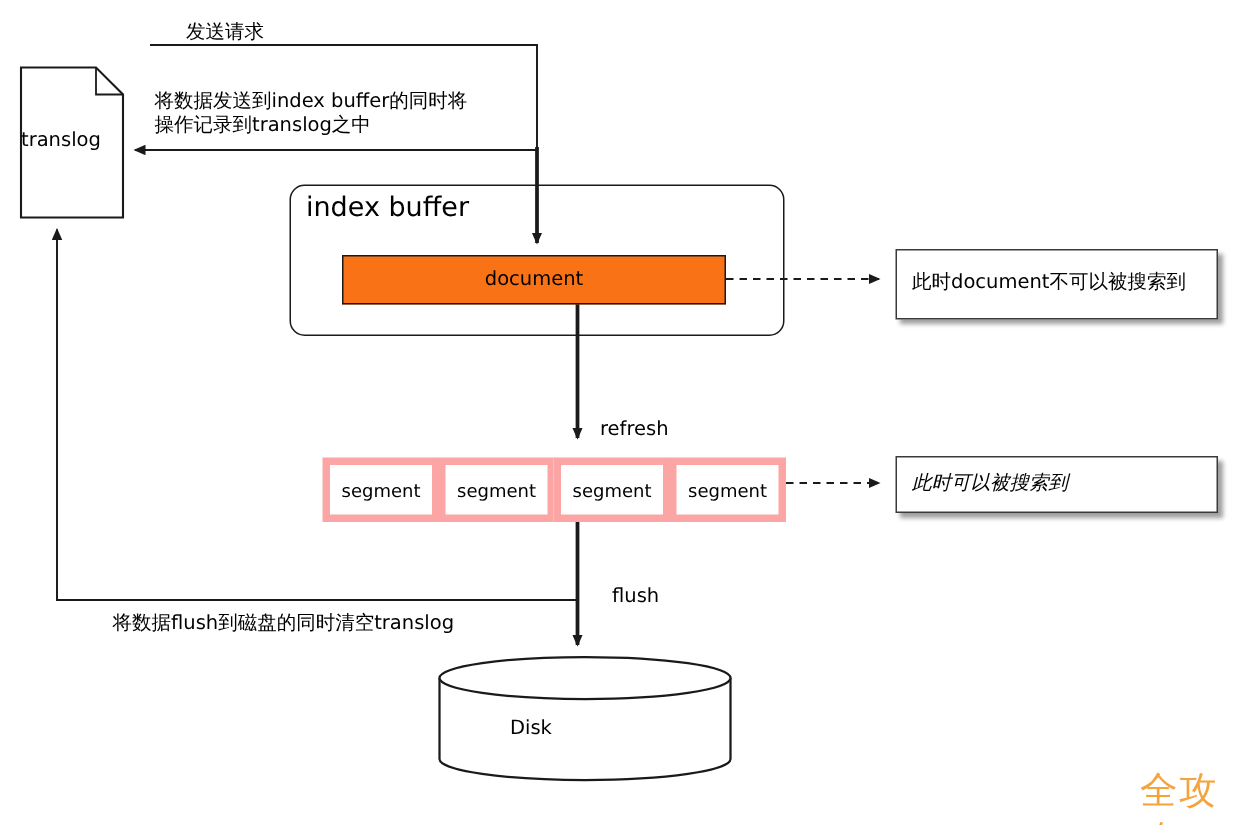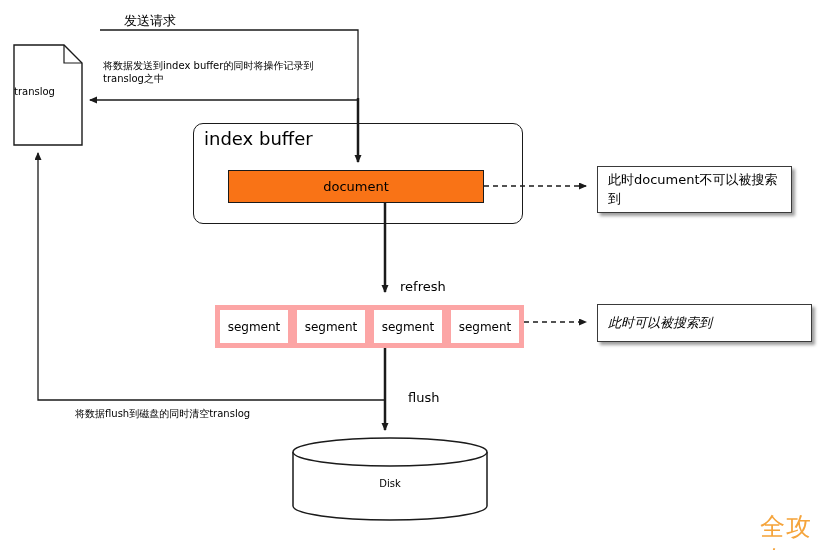--- a/index.html
+++ b/index.html
@@ -1,20 +1,20 @@
 <!DOCTYPE html>
 <html><head>
 <meta charset="utf-8">
 <style>
   html,body { margin:0; padding:0; background:#ffffff; }
   body { font-family:"DejaVu Sans","Liberation Sans",sans-serif; color:#000; }
   .canvas { position:relative; width:831px; height:550px; background:#fff; overflow:hidden; }
   .abs { position:absolute; }
   svg.layer { position:absolute; left:0; top:0; width:831px; height:550px; }
-  .lbl { font-size:10px; color:#000; line-height:1.25; }
+  .lbl { font-size:13px; color:#000; line-height:1.25; }
   .container-box {
     border:1px solid #1a1a1a; border-radius:10px; background:transparent;
   }
   .container-title { position:absolute; left:10px; top:4px; font-size:18px; }
   .doc-box {
     border:1.5px solid #1a1a1a; background:#f97316; text-align:center;
     display:flex; align-items:center; justify-content:center; font-size:13px;
   }
   .seg-row { display:flex; }
   .segment {
@@ -72,35 +72,35 @@
   <div class="abs edge-label" style="left:124px; top:12px;">发送请求</div>
 
   <div class="abs lbl" style="left:103px; top:60px; width:216px;">将数据发送到index buffer的同时将操作记录到translog之中</div>
 
   <div class="abs container-box" style="left:193px; top:123px; width:328px; height:99px;">
     <div class="container-title">index buffer</div>
   </div>
 
   <div class="abs doc-box" style="left:228px; top:170px; width:254px; height:31px;">document</div>
 
-  <div class="abs note-box" style="left:597px; top:166px; width:195px; height:47px;">此时document不可以被搜索到</div>
+  <div class="abs note-box" style="left:597px; top:166px; width:215px; height:47px;">此时document不可以被搜索到</div>
 
   <div class="abs edge-label" style="left:400px; top:239px;margin-top:40px;">refresh</div>
 
 
   <div class="abs seg-row" style="left:215px; top:305px;">
     <div class="segment">segment</div>
     <div class="segment">segment</div>
     <div class="segment">segment</div>
     <div class="segment">segment</div>
   </div>
 
   <div class="abs note-box" style="left:597px; top:304px; width:215px; height:38px;font-style:italic;">此时可以被搜索到</div>
 
   <div class="abs edge-label" style="left:408px; top:390px;">flush</div>
 
   <div class="abs lbl" style="left:75px; top:408px; width:235px;">将数据flush到磁盘的同时清空translog</div>
 
-  <div class="abs lbl" style="left:340px; top:478px; width:100px; text-align:center;">Disk</div>
+  <div class="abs lbl" style="left:340px; top:478px; width:100px; ">Disk</div>
 
   <div class="abs watermark" style="left: 760px; top: 510px; color: rgb(245, 164, 59);">全攻略</div>
 
 </div>
 
 </body></html>

